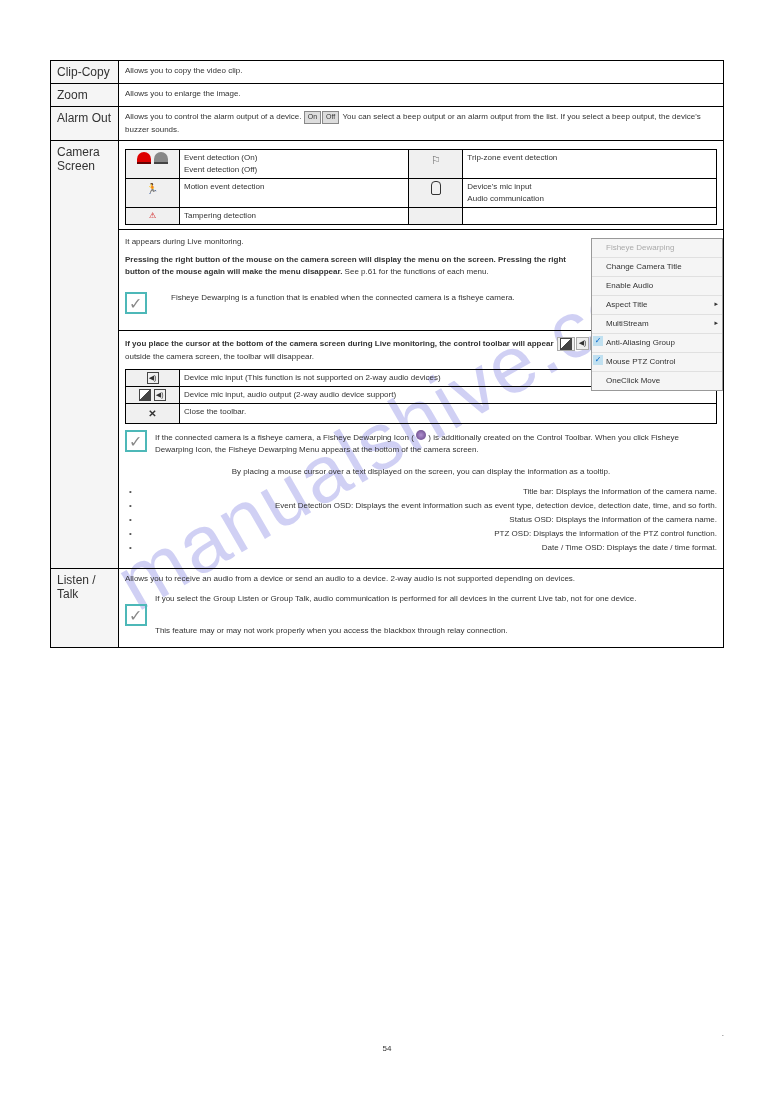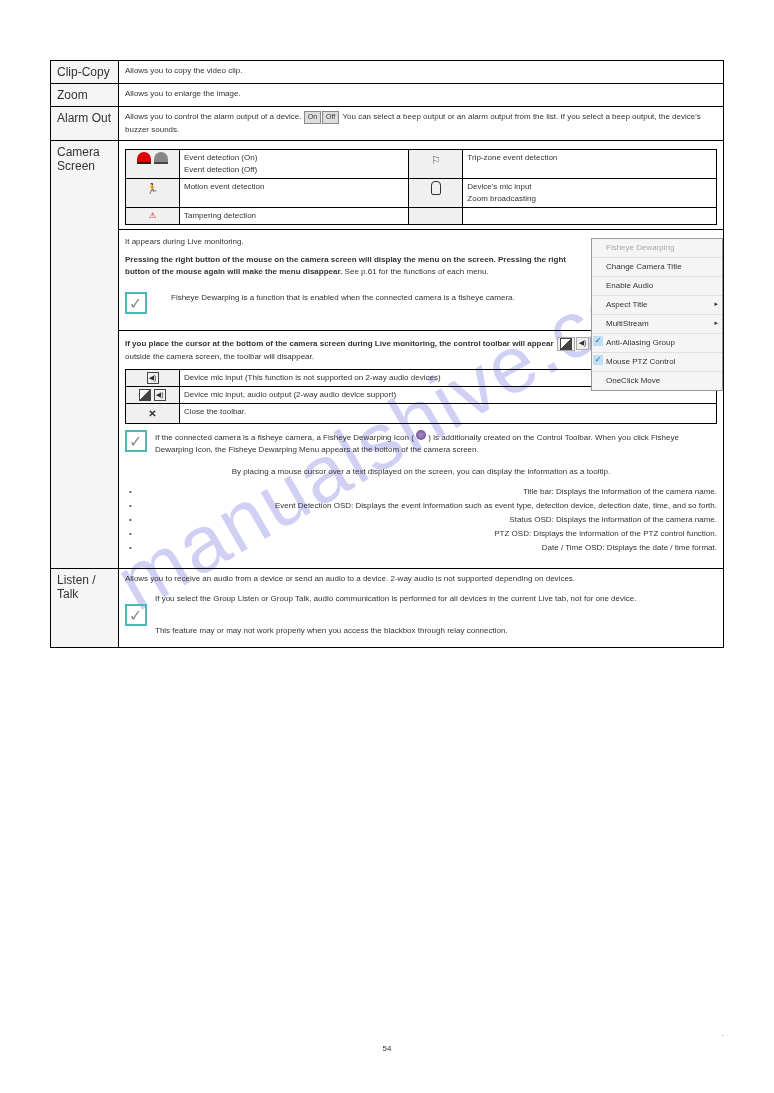--- a/index.html
+++ b/index.html
@@ -277,21 +277,21 @@
                 </td>
                 <td class="icon-cell"><span class="map-icon">⚐</span></td>
                 <td>Trip-zone event detection</td>
               </tr>
               <tr>
                 <td class="icon-cell"><span class="icon-running">🏃</span></td>
                 <td>Motion event detection</td>
                 <td class="icon-cell"><span class="mic-icon"></span></td>
                 <td>
                   <span>Device's mic input</span><br>
-                  <span>Zoom broadcasting</span>
+                  <span>Audio communication</span>
                 </td>
               </tr>
               <tr>
                 <td class="icon-cell" style="color:#c00;">⚠</td>
                 <td>Tampering detection</td>
                 <td class="icon-cell"></td>
                 <td></td>
               </tr>
             </tbody>
                 </table>

